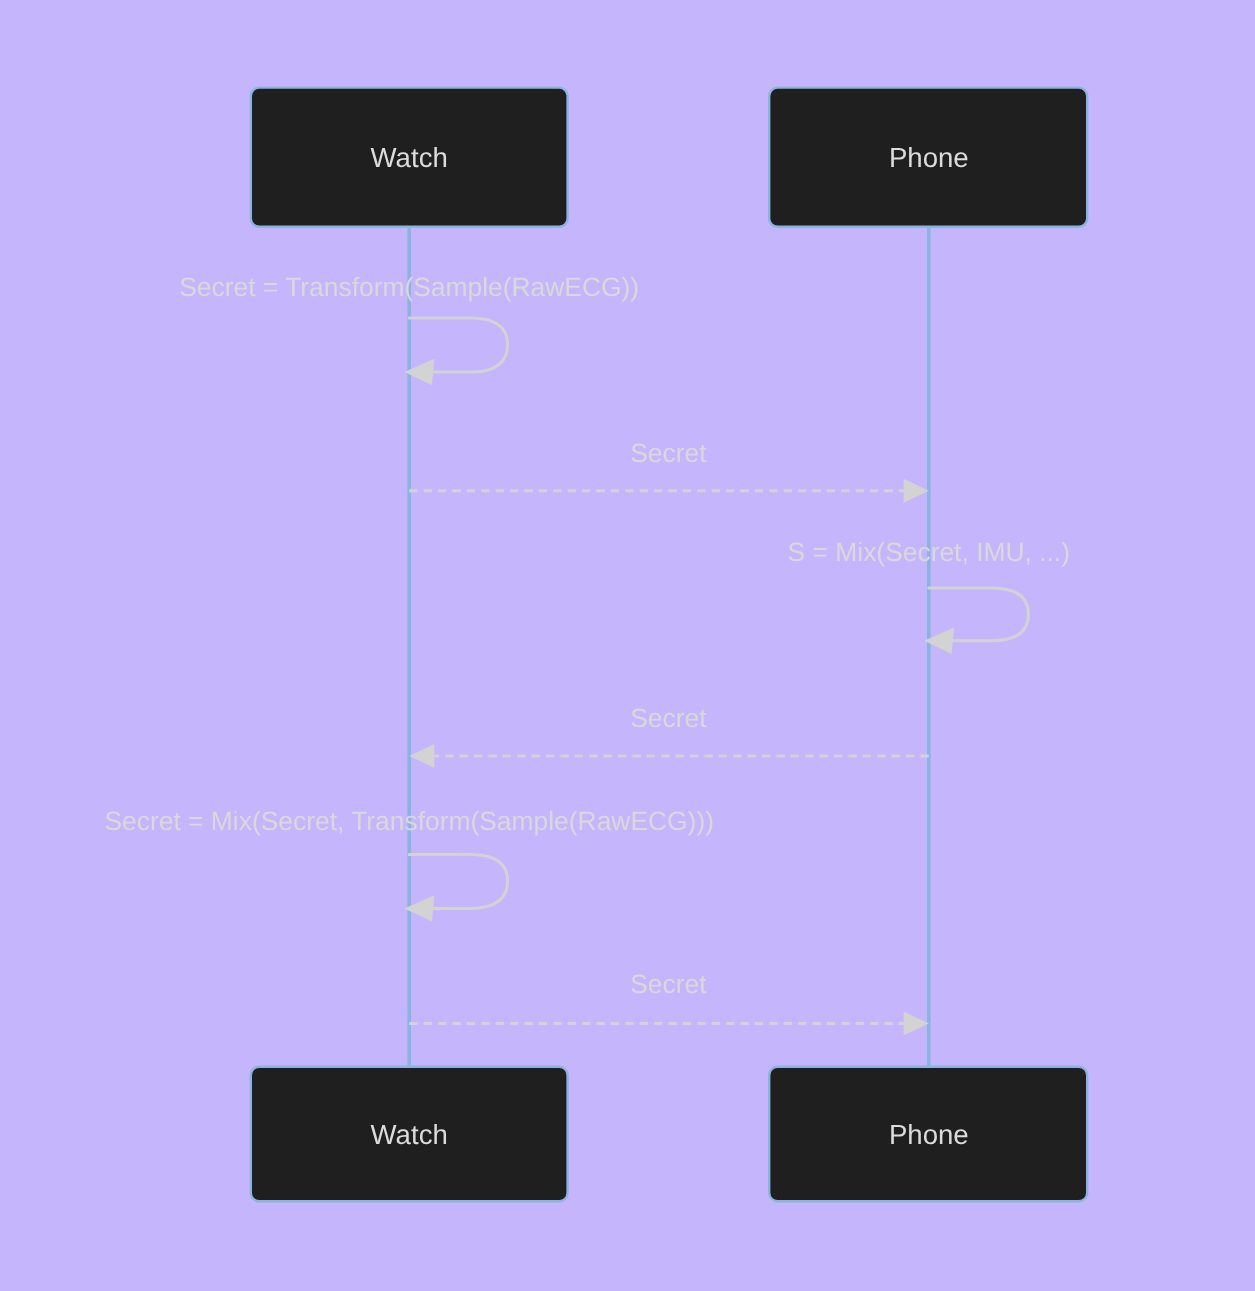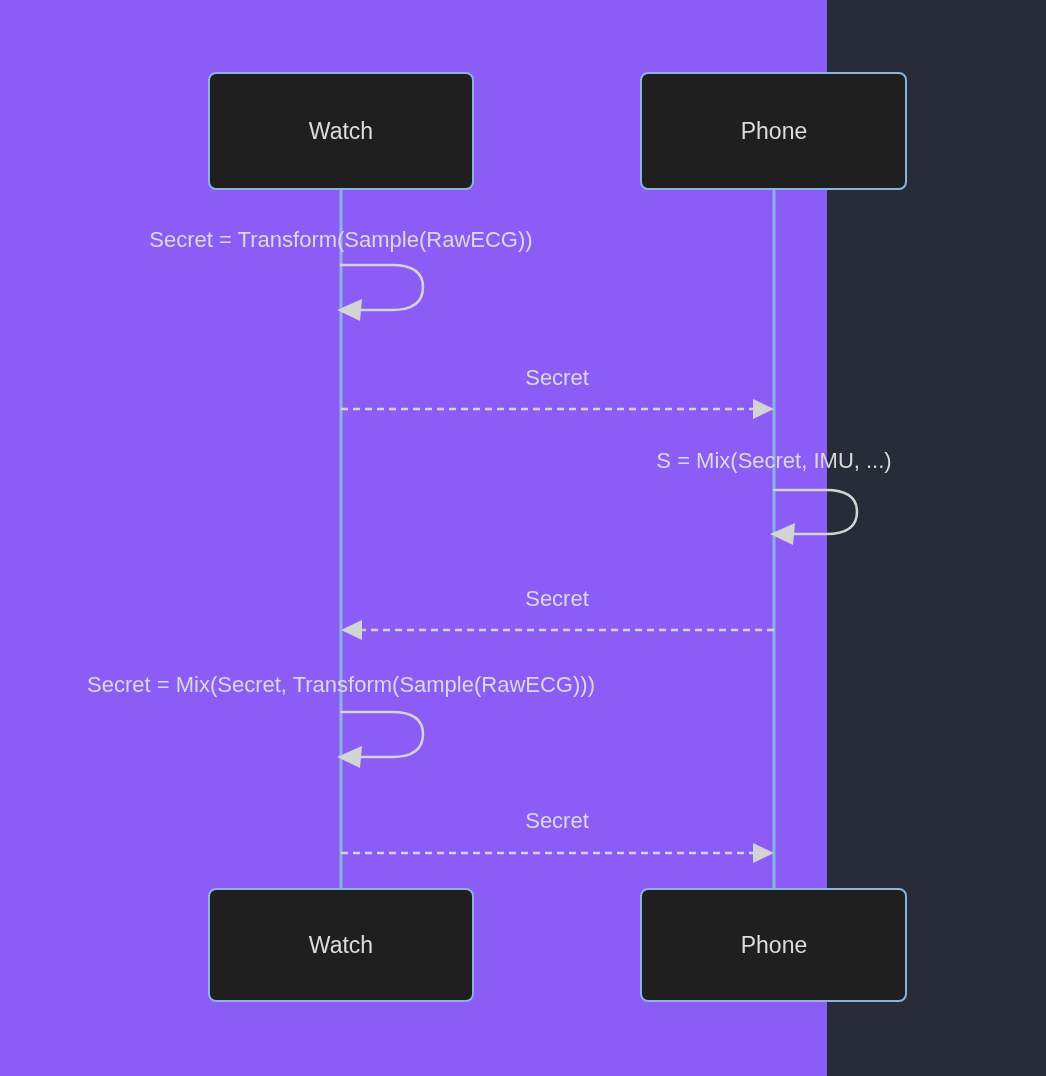--- a/index.html
+++ b/index.html
@@ -8,23 +8,23 @@
     background: #282c38;
   }
   body {
     width: 1046px;
     height: 1076px;
     overflow: hidden;
     font-family: "Liberation Sans", "DejaVu Sans", sans-serif;
   }
   #diagram-root {
     position: relative;
-    width: 827px;
+    width: 1046px;
     height: 1076px;
-    background: #8b5cf6;
+    background: #c4b5fd;
   }
   #seq-svg {
     position: absolute;
     left: 0;
     top: 0;
     width: 1046px;
     height: 1076px;
     display: block;
   }
   .participant-label {

